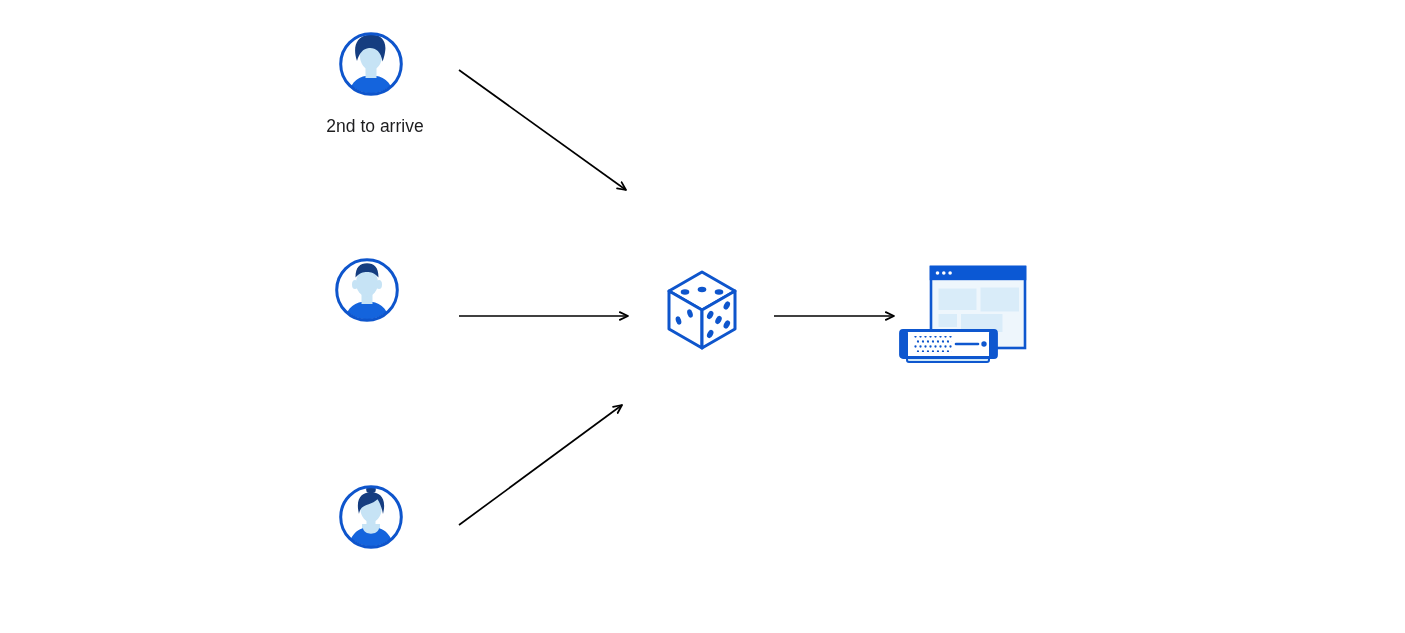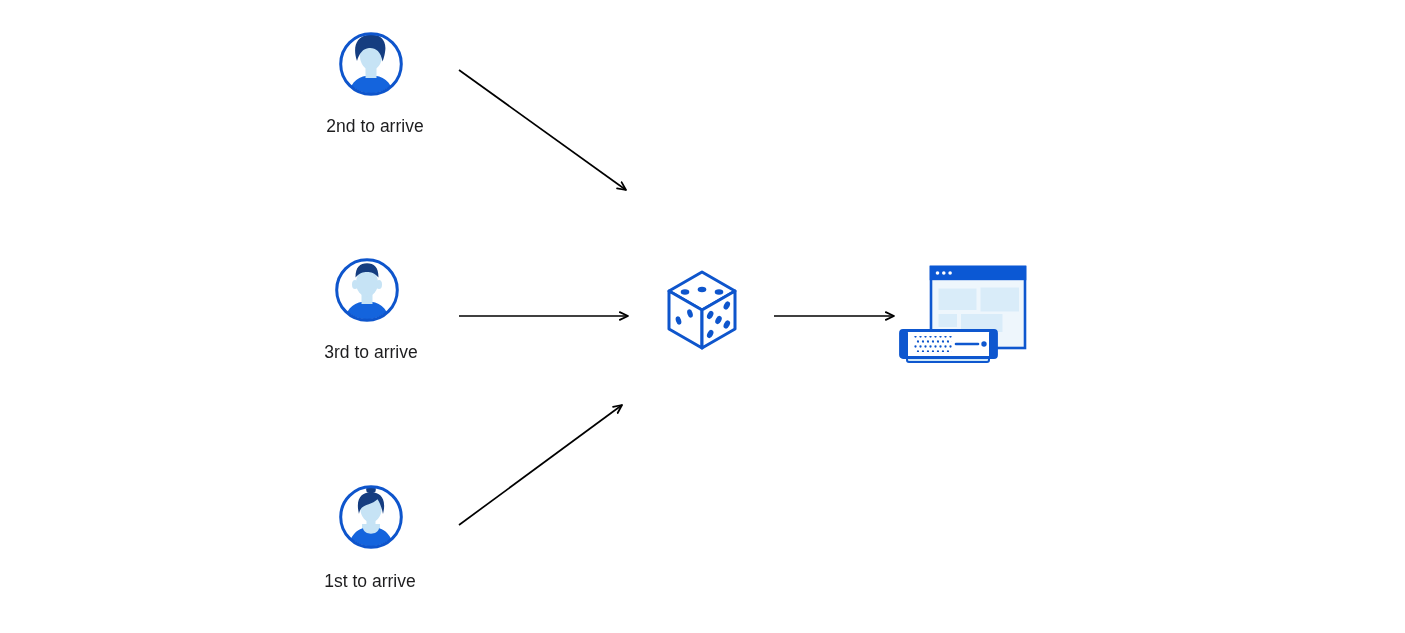--- a/index.html
+++ b/index.html
@@ -72,41 +72,39 @@
       <path d="M11,68 C12.5,52.5 21,45.5 34,45.5 C47,45.5 55.5,52.5 57,68 Z" fill="#1464dd"></path>
       <rect x="28.5" y="32" width="11" height="16" fill="#c6e3f5"></rect>
       <ellipse cx="22" cy="28.5" rx="3" ry="4.5" fill="#c6e3f5"></ellipse>
       <ellipse cx="46" cy="28.5" rx="3" ry="4.5" fill="#c6e3f5"></ellipse>
       <ellipse cx="34" cy="27" rx="11" ry="13.5" fill="#c6e3f5"></ellipse>
       <path d="M22.5,21.5 C22.5,11 27,7.3 34,7.3 C41,7.3 45.5,11 45.5,21.5
                C41.5,17 38,16 34,16 C30,16 26.5,17 22.5,21.5 Z" fill="#153d80"></path>
     </g>
     <circle cx="34" cy="34" r="30.3" fill="none" stroke="#0e55cc" stroke-width="3"></circle>
   </svg>
-  <div class="node-label" style="left:271px; top:343px;">3rd to arrive</div>
 
   <svg class="abs" style="left:337px; top:483px;" width="68" height="68" viewBox="0 0 68 68">
     <defs>
         <clipPath id="clipC">
           <circle cx="34" cy="34" r="29.3"></circle>
         </clipPath>
       </defs>
     <g clip-path="url(#clipC)">
       <rect x="0" y="0" width="68" height="68" fill="#ffffff"></rect>
       <rect x="25" y="41" width="18" height="13" fill="#c6e3f5"></rect>
       <path d="M10.5,68 C12,54 19,47 26,45.3 C27,52.5 41,52.5 42,45.3 C49,47 56,54 57.5,68 Z" fill="#1464dd"></path>
       <rect x="29.5" y="32.5" width="9" height="13.5" fill="#c6e3f5"></rect>
       <ellipse cx="34" cy="26" rx="10.5" ry="13.2" fill="#c6e3f5"></ellipse>
       <path d="M29.5,8.5 C28.3,3.5 31,1.3 34,1.3 C37,1.3 39.7,3.5 38.5,8.5 C37.5,10.8 30.5,10.8 29.5,8.5 Z" fill="#153d80"></path>
       <path d="M22,31 C18,15 25,9.3 34,9.3 C43,9.3 50,15 46,31 C44.5,24 43,20 40.5,16.3
                C36,21 27,22 24.5,25 C23,27 22.3,29 22,31 Z" fill="#153d80"></path>
     </g>
     <circle cx="34" cy="34" r="30.3" fill="none" stroke="#0e55cc" stroke-width="3"></circle>
   </svg>
-  <div class="node-label" style="left:270px; top:572px;">1st to arrive</div>
 
   <svg class="abs" style="left:666px; top:269px;" width="72" height="82" viewBox="0 0 72 82">
     <g fill="#ffffff" stroke="#0e55cc" stroke-width="3" stroke-linejoin="round">
       <polygon points="36,3 69,22 36,41 3,22"></polygon>
       <polygon points="3,22 36,41 36,79 3,60"></polygon>
       <polygon points="36,41 69,22 69,60 36,79"></polygon>
     </g>
     <g fill="#0e55cc">
       <ellipse cx="19" cy="23" rx="4.3" ry="2.7"></ellipse>
       <ellipse cx="36" cy="20.5" rx="4.3" ry="2.7"></ellipse>

